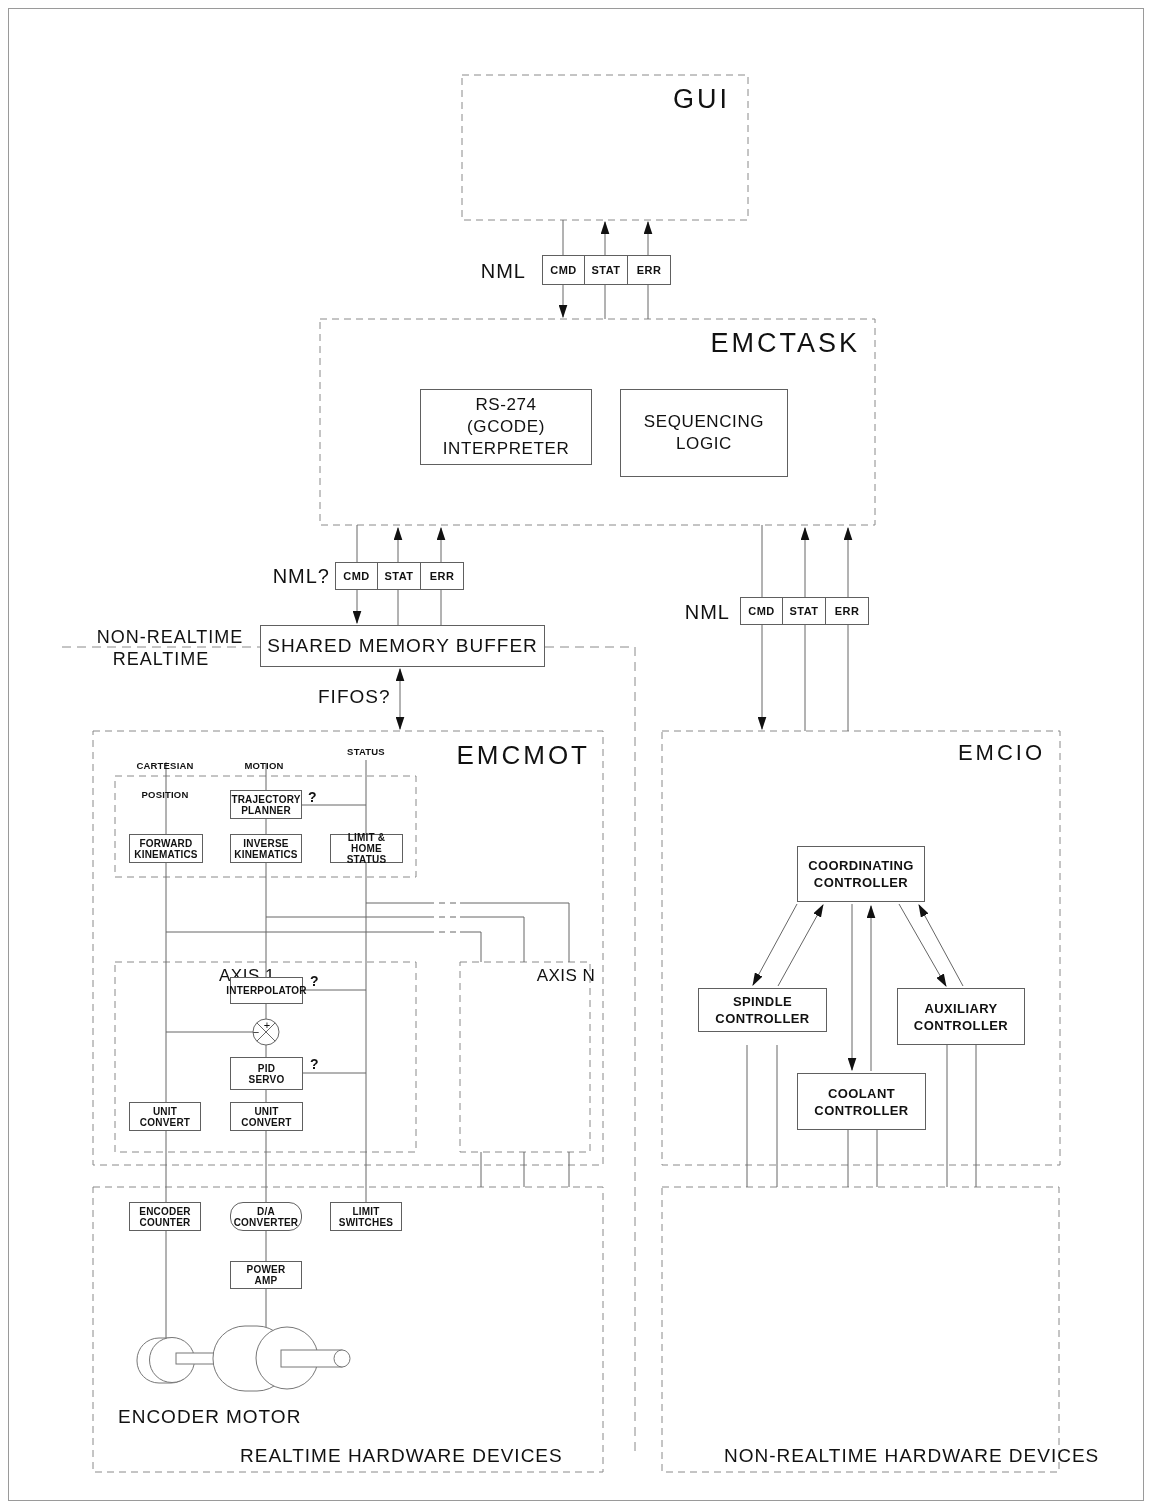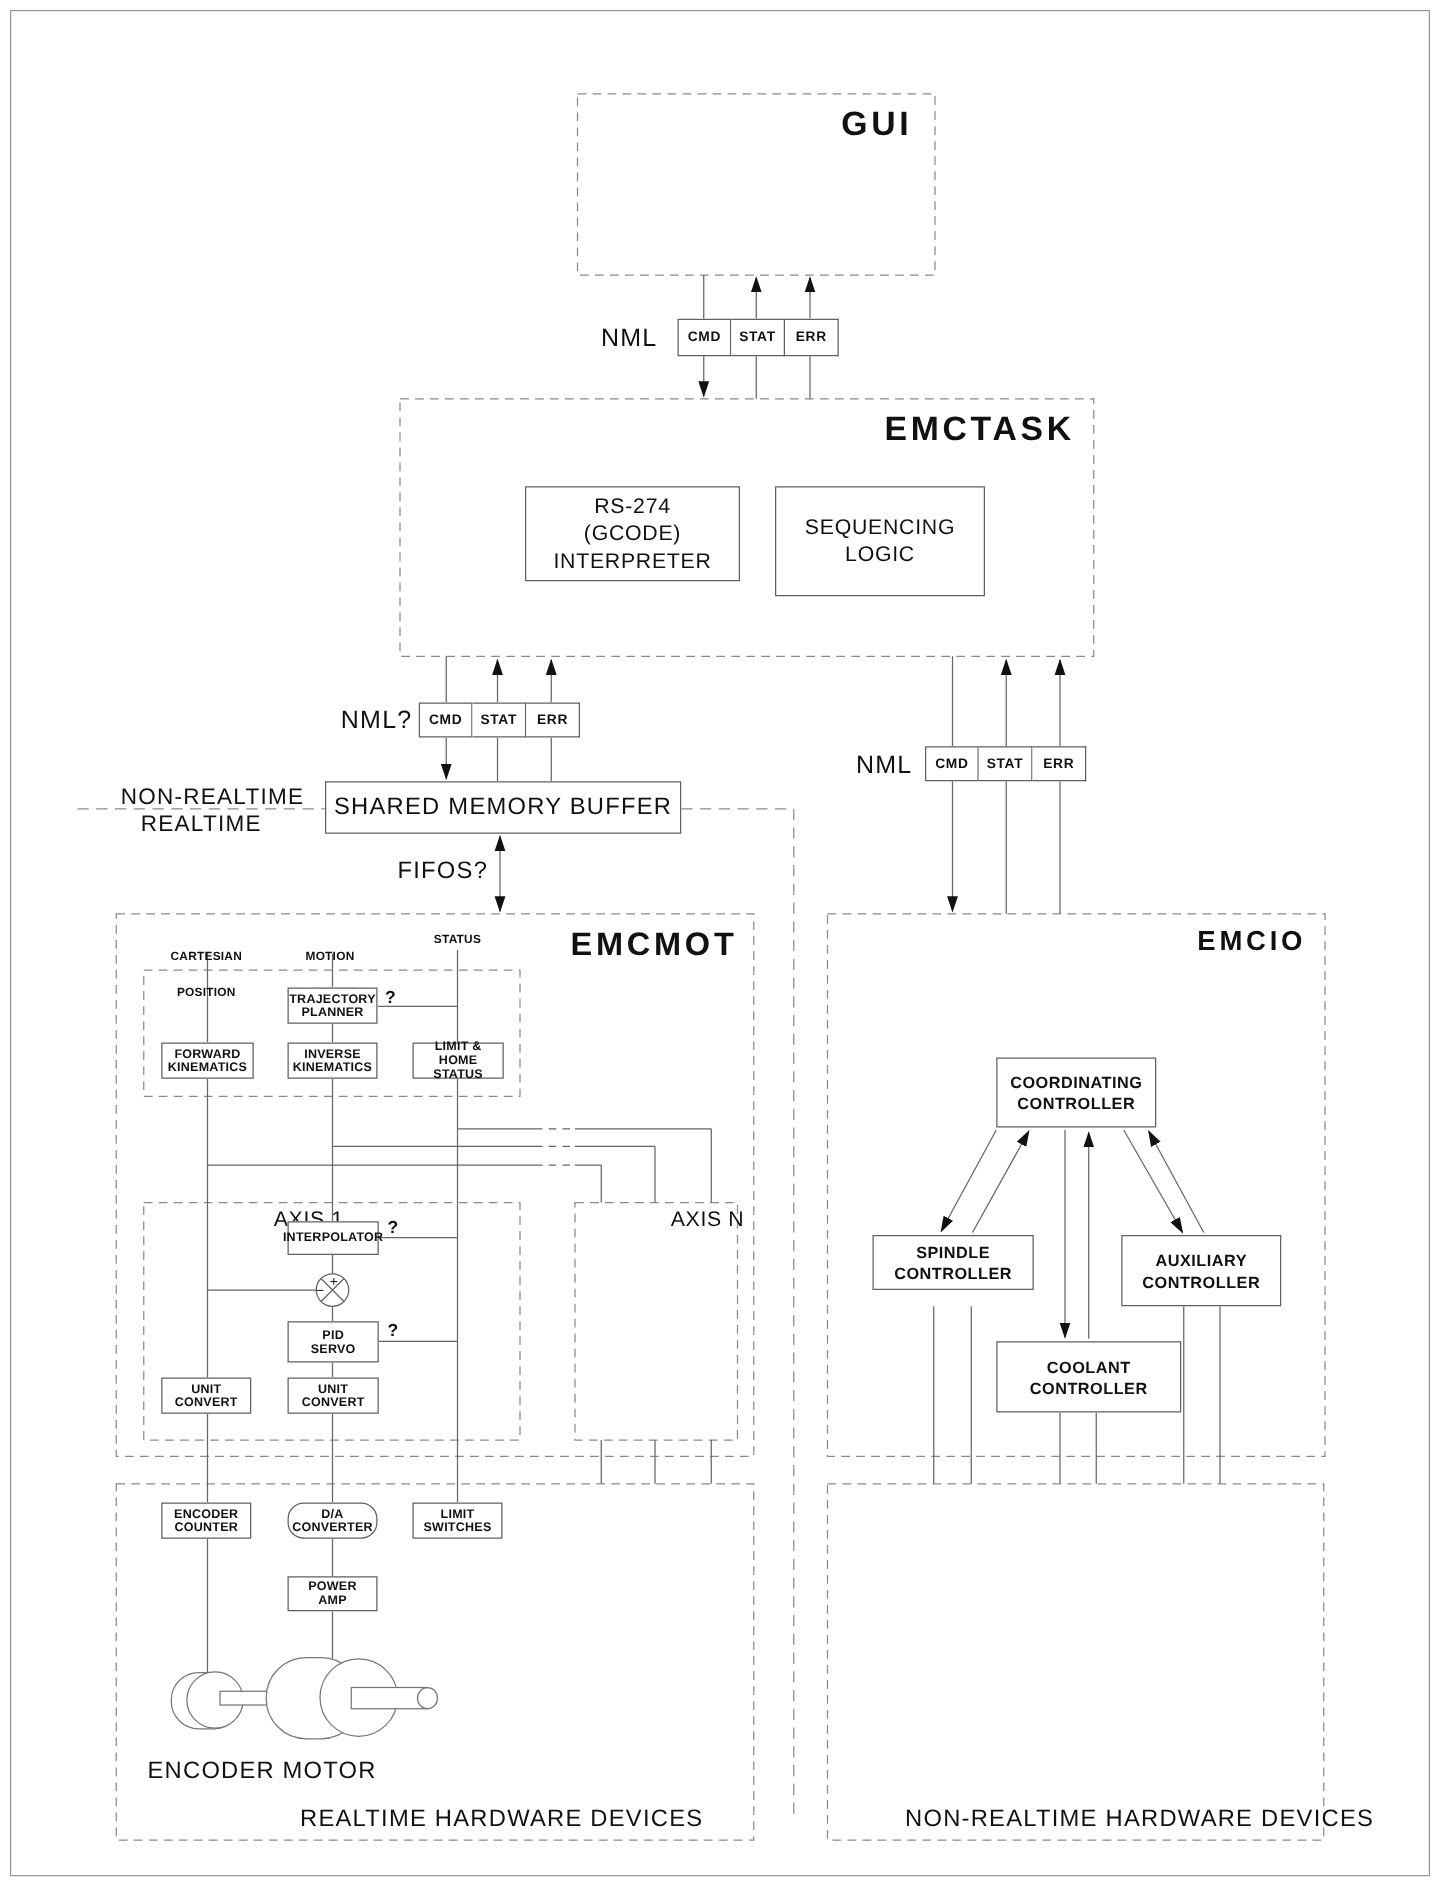--- a/index.html
+++ b/index.html
@@ -2,21 +2,21 @@
 <html><head>
 <meta charset="utf-8">
 <style>
   html,body{margin:0;padding:0;background:#fff;}
   #diagram{position:relative;width:1152px;height:1510px;background:#fff;
            font-family:"Liberation Sans",sans-serif;color:#111;overflow:hidden;}
   #lines{position:absolute;left:0;top:0;z-index:0;}
   .lbl{position:absolute;z-index:2;color:#111;white-space:pre;}
   .ctr{text-align:center;}
   .rgt{text-align:right;}
-  .title{font-size:27px;letter-spacing:3px;font-weight:700;}
+  .title{font-size:27px;letter-spacing:3px;font-weight:400;}
   .mid{font-size:19px;letter-spacing:1px;}
   .box{position:absolute;z-index:2;border:1px solid #606060;background:#fff;
        display:flex;flex-direction:column;align-items:center;justify-content:center;
        text-align:center;box-sizing:border-box;}
   .box.sm{font-size:10px;font-weight:bold;line-height:11px;letter-spacing:0.2px;}
   .box.med{font-size:13px;font-weight:bold;line-height:17px;letter-spacing:0.4px;}
   .box.big{font-size:17px;font-weight:400;line-height:22px;letter-spacing:0.6px;}
   .cells{position:absolute;z-index:2;display:flex;flex-direction:row;}
   .cell{width:43px;border:1px solid #606060;background:#fff;display:flex;
         align-items:center;justify-content:center;font-size:11px;font-weight:bold;
@@ -205,21 +205,21 @@
     <span>CONTROLLER</span>
   </div>
   <div class="box med" style="left:698px;top:988px;width:129px;height:44px;">
     <span>SPINDLE</span>
     <span>CONTROLLER</span>
   </div>
   <div class="box med" style="left:897px;top:988px;width:128px;height:57px;">
     <span>AUXILIARY</span>
     <span>CONTROLLER</span>
   </div>
-  <div class="box med" style="left:797px;top:1073px;width:148px;height:57px;">
+  <div class="box med" style="left:797px;top:1073px;width:129px;height:57px;">
     <span>COOLANT</span>
     <span>CONTROLLER</span>
   </div>
 
   <div class="box sm" style="left:129px;top:1202px;width:72px;height:29px;">
     <span>ENCODER</span>
     <span>COUNTER</span>
   </div>
   <div class="box sm" style="left:230px;top:1202px;width:72px;height:29px;border-radius:13px;">
     <span>D/A</span>

